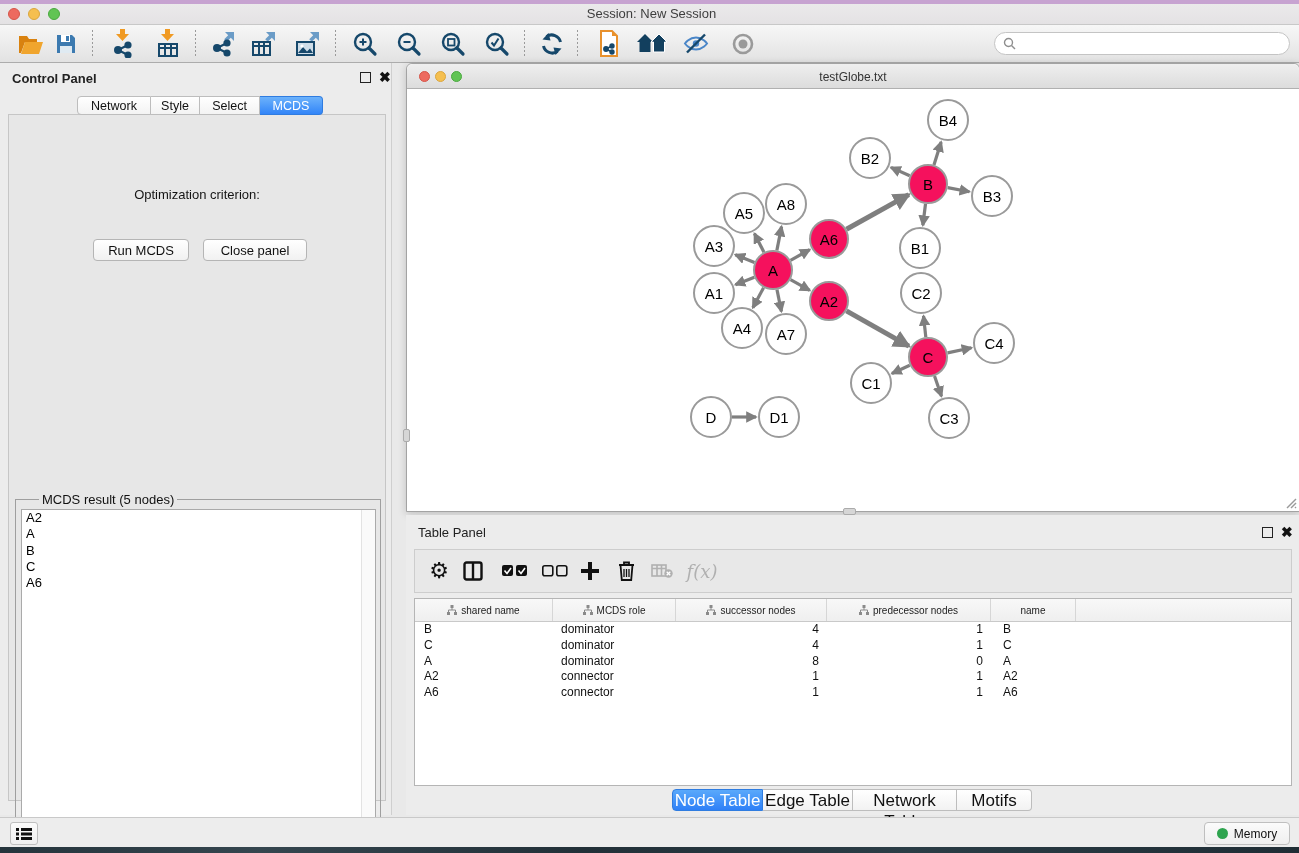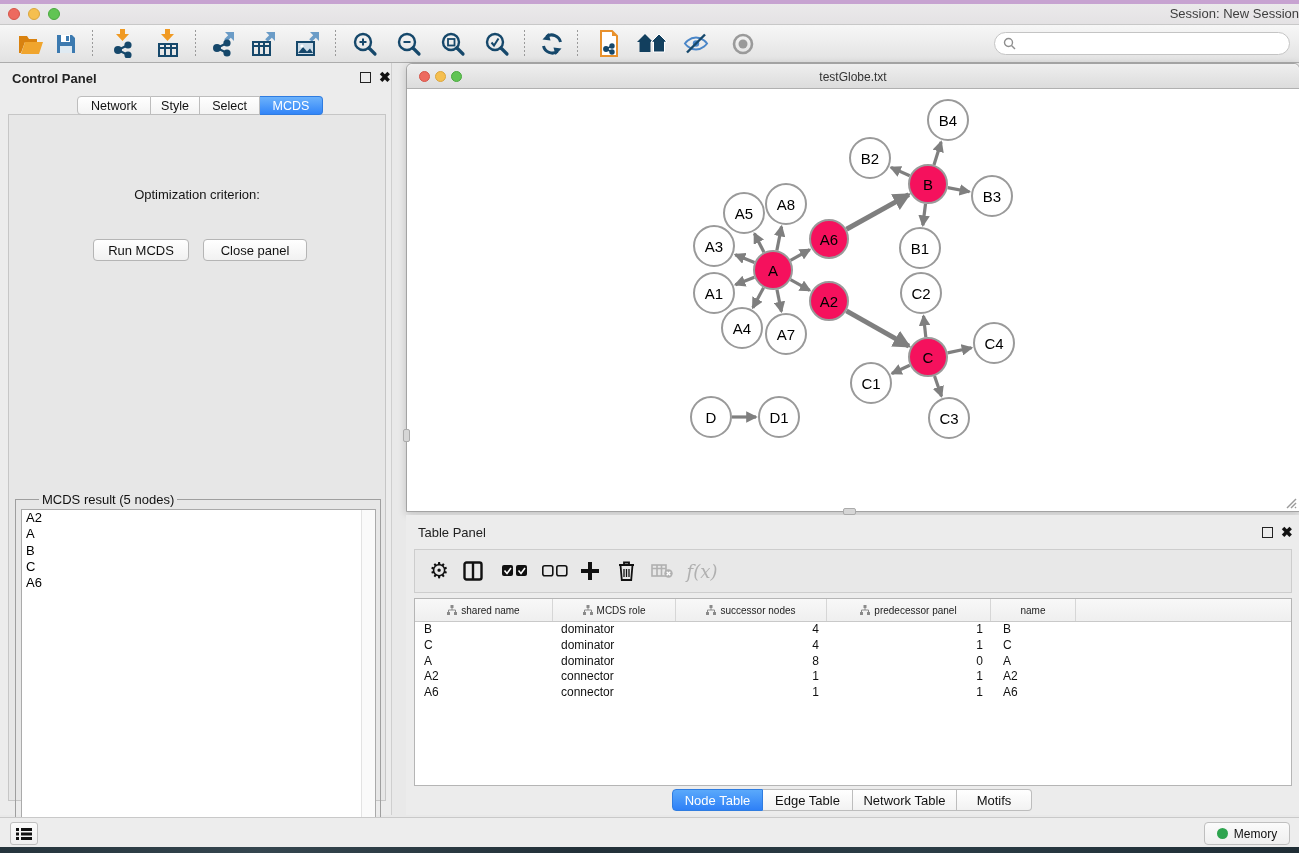--- a/index.html
+++ b/index.html
@@ -10,21 +10,21 @@
   
   .titlebar { position:absolute; left:0; top:0; width:1299px; height:25px;
     background:linear-gradient(#ecebec,#e4e2e4); border-bottom:1px solid #c8c8c8; }
   .titlebar::before { content:""; position:absolute; left:0; top:0; width:100%; height:4px;
     background:#c7a3d1; }
   .tl { position:absolute; top:8px; width:12px; height:12px; border-radius:50%; }
   .tl.red{ left:8px; background:#ed6a5f; border:1px solid #d65549; }
   .tl.yel{ left:28px; background:#f5bf4f; border:1px solid #dba63d; }
   .tl.grn{ left:48px; background:#61c454; border:1px solid #4aa93f; }
   .win-title { position:absolute; top:0; left:4px; right:0; height:32px; line-height:28px;
-    text-align:right; font-size:13px; color:#3e3e3e; }
+    text-align:center; font-size:13px; color:#3e3e3e; }
 
   
   .toolbar { position:absolute; left:0; top:25px; width:1299px; height:38px;
     background:linear-gradient(#f7f7f7,#e2e2e2); border-bottom:1px solid #acacac;
     display:flex; align-items:center; padding-left:16px; }
   .tbtn { width:30px; height:32px; display:flex; align-items:center; justify-content:center; flex:none; }
   .tsep { width:1px; height:28px; flex:none;
     background-image:linear-gradient(#9a9a9a 40%, transparent 40%);
     background-size:1px 4px; }
   .searchbox { margin-left:auto; margin-right:9px; width:296px; height:23px;
@@ -109,21 +109,21 @@
     background:#fff; border:1px solid #b5b5b5; overflow:hidden; }
   .thead { display:flex; height:23px; background:linear-gradient(#f8f8f8,#efefef);
     border-bottom:1px solid #c9c9c9; }
   .th { display:flex; align-items:center; justify-content:center; gap:4px;
     border-right:1px solid #d6d6d6; font-size:10px; color:#222; }
   .th:last-child { border-right:none; }
   .tr { display:flex; height:15.8px; }
   .td { font-size:12px; line-height:15.8px; color:#111; white-space:nowrap; overflow:hidden; }
 
   .tp-tabs { position:absolute; left:266px; top:274px; display:flex; }
-  .tp-tab { height:22px; line-height:21px; font-size:13px; text-align:center; color:#111;
+  .tp-tab { height:22px; line-height:21px; font-size:17px; text-align:center; color:#111;
     background:linear-gradient(#fff,#f2f2f2); border:1px solid #bdbdbd; border-left:none; }
   .tp-tab:first-child { border-left:1px solid #bdbdbd; border-radius:4px 0 0 4px; }
   .tp-tab:last-child { border-radius:0 4px 4px 0; }
   .tp-tab.sel { background:linear-gradient(#5aa9fb,#2e80f7); color:#fff; border-color:#2f7ce0; }
 
   
   .statusbar { position:absolute; left:0; top:817px; width:1299px; height:30px;
     background:#ededed; border-top:1px solid #c9c9c9; }
   .list-btn { position:absolute; left:10px; top:4px; width:28px; height:23px;
     background:linear-gradient(#fbfbfb,#efefef); border:1px solid #bfbfbf; border-radius:3px;
@@ -547,21 +547,21 @@
         </div>
         <div class="th" style="width: 164px;">
           <svg width="10" height="10" viewBox="0 0 10 10">
             <g fill="#8a8a8a">
               <rect x="3.5" y="0" width="3" height="3"></rect>
               <rect x="0" y="7" width="3" height="3"></rect>
               <rect x="7" y="7" width="3" height="3"></rect>
             </g>
             <path d="M5 3v2M5 5H1.5v2M5 5h3.5v2" stroke="#8a8a8a" stroke-width="1" fill="none"></path>
           </svg>
-          <span>predecessor panel</span>
+          <span>predecessor nodes</span>
         </div>
         <div class="th" style="width: 85px;">
           <span>name</span>
         </div>
         <div class="th" style="flex: 1 1 0%;"></div>
       </div>
     <div class="tbody">
         <div class="tr">
           <div class="td" style="width: 138px; text-align: left; padding-left: 9px;">B</div>
           <div class="td" style="width: 123px; text-align: left; padding-left: 8px;">dominator</div>

